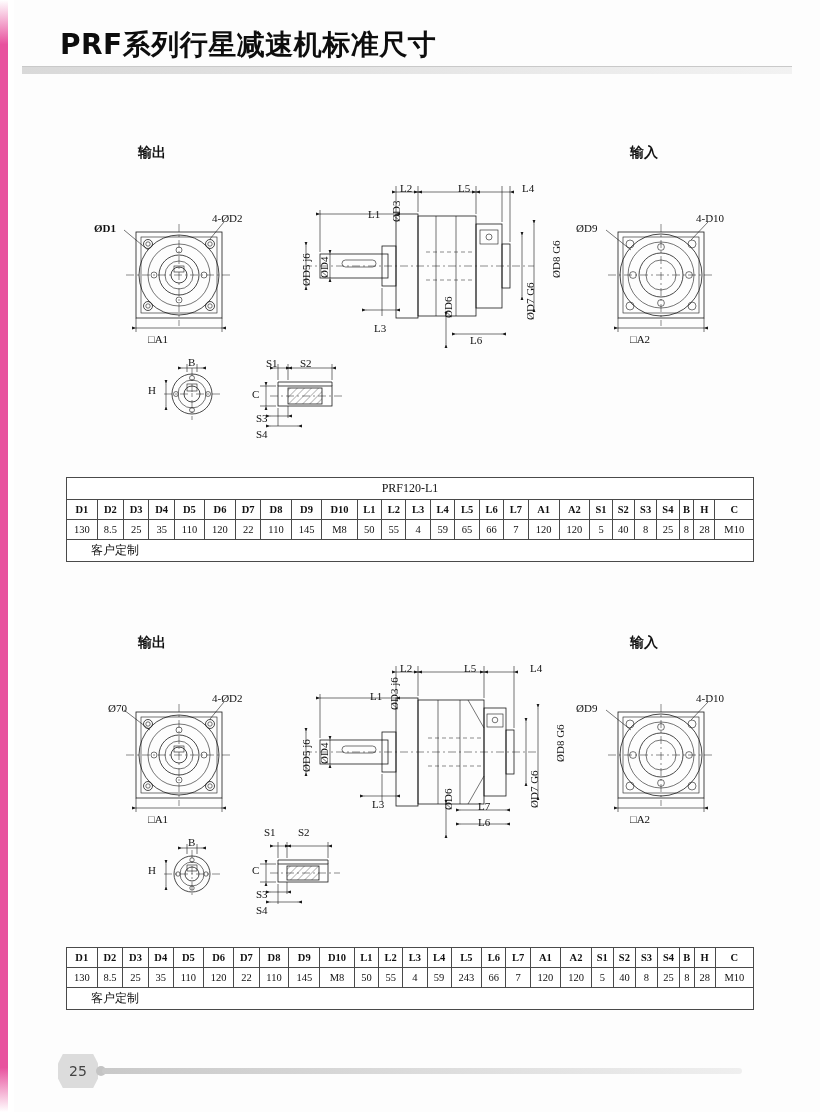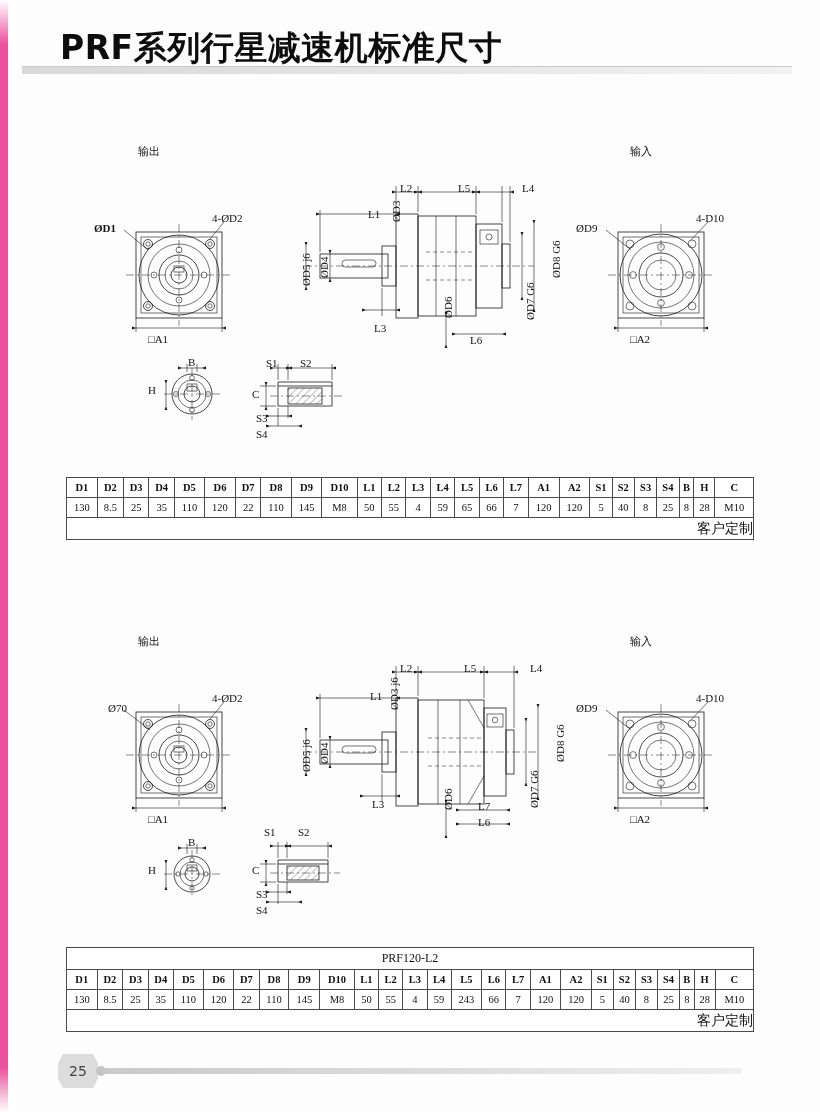--- a/index.html
+++ b/index.html
@@ -24,43 +24,43 @@
     position:absolute;left:8px;top:0;width:6px;height:1112px;background:#ffffff;
   }
   
   .header{
     position:absolute;left:60px;top:26px;width:700px;
   }
   .header h1{
     margin:0;
     font-family:"DejaVu Sans", sans-serif;
     font-weight:bold;
-    font-size:33px;
+    font-size:28px;
     letter-spacing:0.5px;
     color:#0d0d0d;
   }
   .header-rule{
     position:absolute;left:22px;top:66px;width:770px;height:7px;
     background:linear-gradient(to right,#d9d9d9,#f2f2f2);
     border-top:1px solid #c9c9c9;
   }
 
   
   .block{position:absolute;}
   .lbl{
     position:absolute;
     font-family:"DejaVu Sans", sans-serif;
     font-size:11px;
     color:#111;
     white-space:nowrap;
   }
   .lbl-cn{
     font-family:"DejaVu Sans", sans-serif;
-    font-size:11px;
-    font-weight:normal;
+    font-size:14px;
+    font-weight:bold;
   }
   .dim{
     position:absolute;
     font-family:"Liberation Serif", serif;
     font-size:11px;
     white-space:nowrap;
     color:#111;
   }
   .dim.rot{
     transform:rotate(-90deg);
@@ -87,24 +87,24 @@
   table.spec tr.title th{
     height:21px;line-height:21px;
     font-size:12px;
     font-family:"Liberation Serif", serif;
   }
   table.spec tr.head td{
     font-weight:bold;
     font-size:10.5px;
   }
   table.spec td.note{
-    text-align:right;
-    padding-left:5px;
+    text-align:left;
+    padding-left:24px;
     font-family:"DejaVu Sans", sans-serif;
-    font-size:14px;
+    font-size:12px;
     height:21px;line-height:21px;
   }
 
   
   .footer{
     position:absolute;left:40px;bottom:24px;width:740px;height:34px;
   }
   .pagenum-shape{
     position:absolute;left:18px;top:0;width:40px;height:34px;
     background:#dcdcdc;
@@ -342,20 +342,23 @@
       <line class="lnt" x1="114" y1="98" x2="114" y2="112"></line>
       <line class="arrw" x1="28" y1="108" x2="114" y2="108"></line>
     </svg>
     <div class="dim" style="left:636px;top:82px;">4-D10</div>
     <div class="dim" style="left:516px;top:92px;">ØD9</div>
     <div class="dim" style="left:570px;top:203px;">□A2</div>
   </div>
 
   <table class="spec" style="left:66px;top:477px;width:688px;">
     <tbody>
+        <tr class="title">
+          <th colspan="26">PRF120-L1</th>
+        </tr>
     <tr class="head">
       <td>D1</td>
       <td>D2</td>
       <td>D3</td>
       <td>D4</td>
       <td>D5</td>
       <td>D6</td>
       <td>D7</td>
       <td>D8</td>
       <td>D9</td>
@@ -567,23 +570,20 @@
       <line class="lnt" x1="114" y1="98" x2="114" y2="112"></line>
       <line class="arrw" x1="28" y1="108" x2="114" y2="108"></line>
     </svg>
     <div class="dim" style="left:636px;top:72px;">4-D10</div>
     <div class="dim" style="left:516px;top:82px;">ØD9</div>
     <div class="dim" style="left:570px;top:193px;">□A2</div>
   </div>
 
   <table class="spec" style="left:66px;top:947px;width:688px;">
     <tbody>
-        <tr class="title">
-          <th colspan="26">PRF120-L2</th>
-        </tr>
     <tr class="head">
       <td>D1</td>
       <td>D2</td>
       <td>D3</td>
       <td>D4</td>
       <td>D5</td>
       <td>D6</td>
       <td>D7</td>
       <td>D8</td>
       <td>D9</td>

